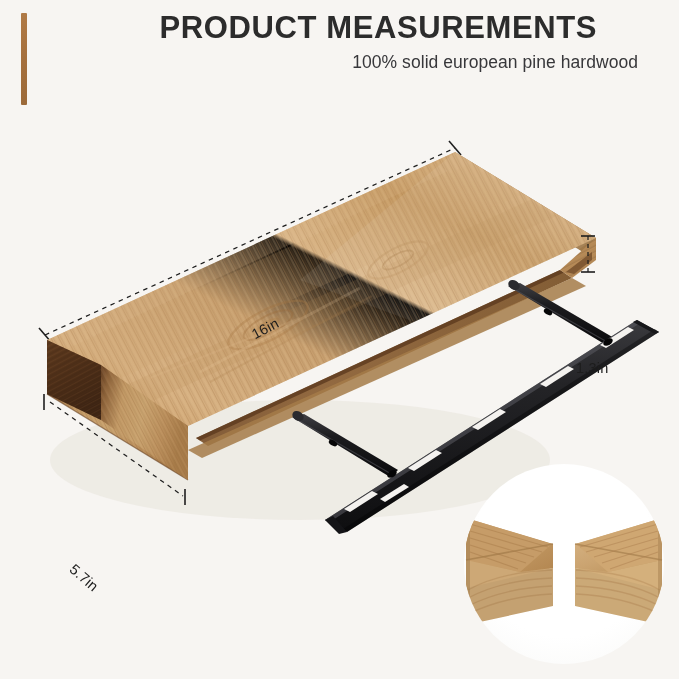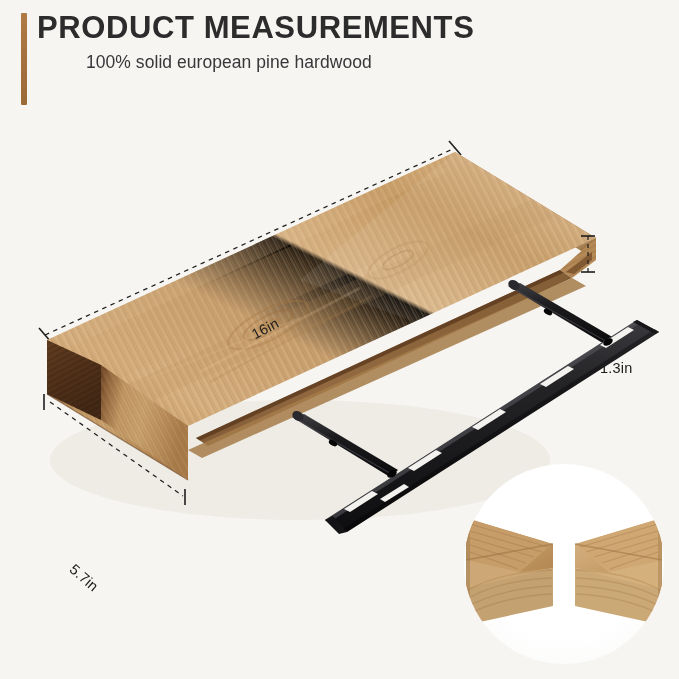--- a/index.html
+++ b/index.html
@@ -6,40 +6,40 @@
   html,body{margin:0;padding:0;}
   body{
     width:679px;height:679px;
     background:#f7f5f2;
     font-family:"Liberation Sans","DejaVu Sans",sans-serif;
     overflow:hidden;position:relative;
   }
   #stage{position:absolute;inset:0;width:679px;height:679px;background:#f7f5f2;}
 
   
-  #header{position:absolute;left:0;top:0;width:679px;height:120px;}
+  #header{position:absolute;left:0;top:0;width:679px;height:120px;text-align:right;}
   #accent-bar{position:absolute;left:21px;top:13px;width:6px;height:92px;
     background:linear-gradient(180deg,#b07a46 0%,#a5703d 50%,#9c6a39 100%);border-radius:1px;}
   #title{position:absolute;left:37px;top:9px;width:560px;
     font-size:31px;font-weight:bold;color:#2c2c2c;letter-spacing:0.6px;
     line-height:38px;white-space:nowrap;}
   #subtitle{position:absolute;left:38px;top:50px;width:600px;
     font-size:17.5px;color:#37373a;line-height:24px;letter-spacing:0.05px;}
   #subtitle div{white-space:nowrap;margin-left:48px;}
 
   
   #scene{position:absolute;left:0;top:120px;width:679px;height:559px;}
   #scene svg{position:absolute;left:0;top:0;}
 
   
   .dim-label{position:absolute;font-family:"Liberation Sans","DejaVu Sans",sans-serif;
     color:#1d1d1d;font-size:14.5px;letter-spacing:0.2px;white-space:nowrap;}
   #dim-16{left:249px;top:208px;transform:rotate(-27.5deg);transform-origin:left top;}
   #dim-57{left:77px;top:441px;transform:rotate(41deg);transform-origin:left top;}
-  #dim-13{left:600px;top:240px;}
+  #dim-13{left:576px;top:240px;}
 </style>
 </head>
 <body>
 
 <div id="stage">
 
   <div id="header">
     <div id="accent-bar"></div>
     <div id="title">PRODUCT MEASUREMENTS</div>
     <div id="subtitle">

